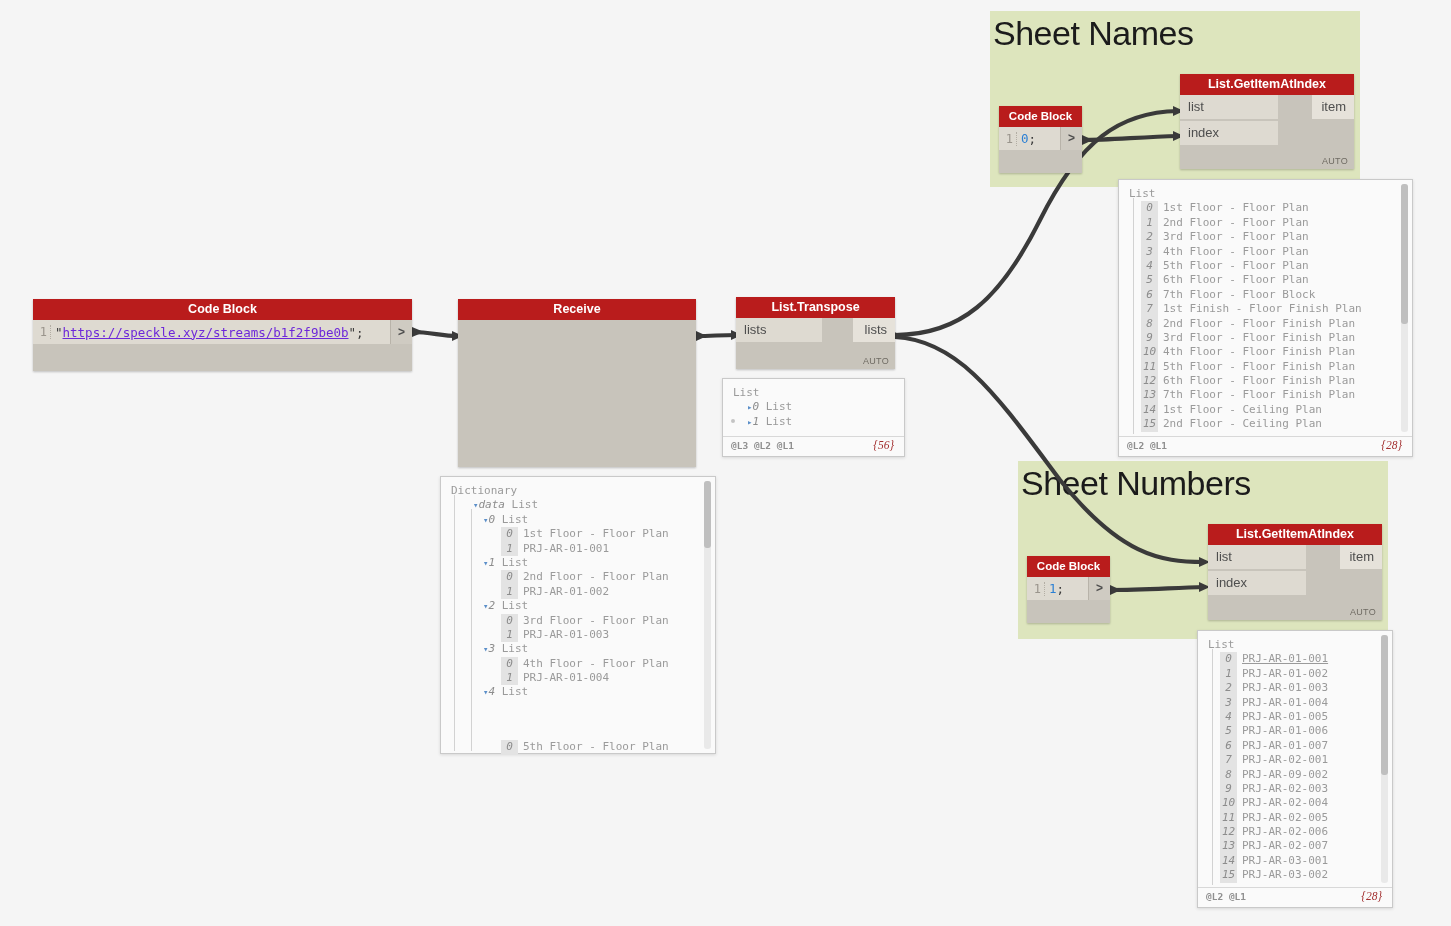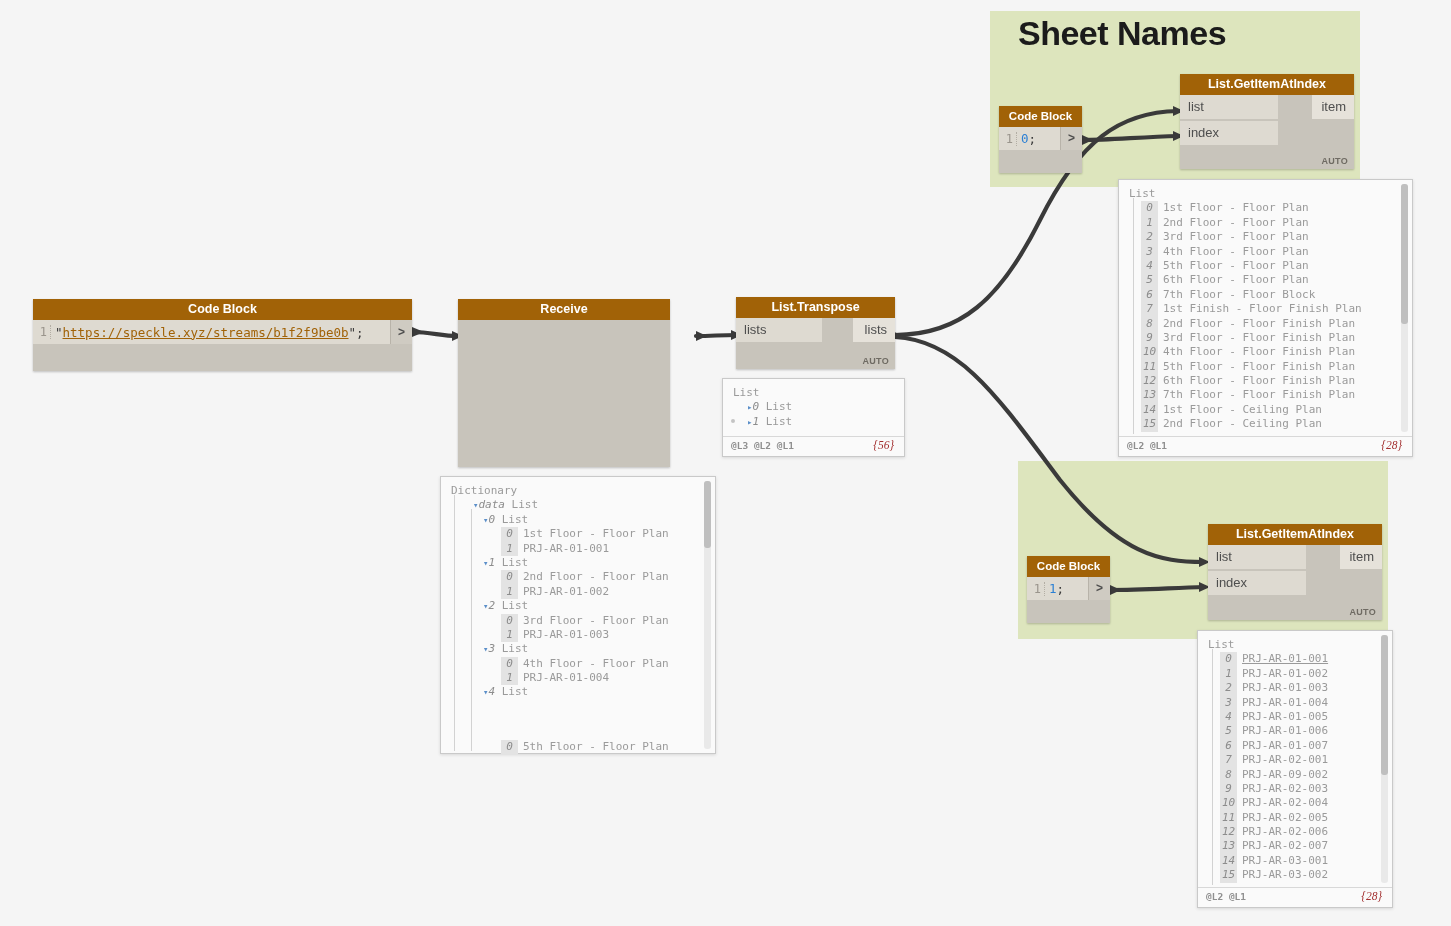--- a/index.html
+++ b/index.html
@@ -17,38 +17,37 @@
 
   
   .group {
     position: absolute;
     background: #dde5bd;
     box-sizing: border-box;
   }
   .group-title {
     position: absolute;
     color: #1b1b1b;
-    font-weight: 700;
+    font-weight: 400;
     white-space: nowrap;
     letter-spacing: -0.5px;
-    margin-left: 25px;
   }
 
   
   #wires { position: absolute; left: 0; top: 0; width: 1451px; height: 926px; pointer-events: none; }
 
   
   .node {
     position: absolute;
     background: #c8c4bb;
     box-sizing: border-box;
     box-shadow: 0 1px 2px rgba(0,0,0,0.22);
   }
   .node-header {
-    background: #a16207;
+    background: #b91c1c;
     color: #ffffff;
     font-weight: bold;
     font-size: 12.5px;
     text-align: center;
     line-height: 21px;
     height: 21px;
     white-space: nowrap;
     overflow: hidden;
   }
   .node-body { position: relative; }
@@ -63,21 +62,21 @@
     box-sizing: border-box;
     white-space: nowrap;
   }
   .port.in { padding-left: 8px; text-align: left; }
   .port.out { padding-right: 8px; text-align: right; background: #e6e2da; }
 
   .auto-label {
     position: absolute;
     right: 6px; bottom: 3px;
     font-size: 9px;
-    font-weight: bold;
+    font-weight: normal;
     color: #6f6b63;
     letter-spacing: 0.3px;
   }
 
   
   .cb-row {
     position: absolute;
     left: 0; top: 0;
     display: flex;
     align-items: center;
@@ -98,21 +97,21 @@
   .cb-code {
     flex: 1;
     padding-left: 4px;
     font-family: "DejaVu Sans Mono", monospace;
     font-size: 12.5px;
     color: #3b3b3b;
     white-space: nowrap;
     overflow: hidden;
   }
   .cb-num { color: #2a7fd4; }
-  .cb-str { color: #a16207; text-decoration: underline; }
+  .cb-str { color: #6d28d9; text-decoration: underline; }
   .cb-punct { color: #3b3b3b; }
   .cb-outport {
     width: 22px;
     height: 22px;
     background: #cfcbc2;
     color: #4e4e4e;
     font-size: 12px;
     line-height: 22px;
     text-align: center;
     border-left: 1px solid #b8b3a9;
@@ -228,20 +227,21 @@
 </style>
 </head>
 <body>
 
 <div id="canvas">
 
   <div class="group" style="left:990px; top:11px; width:370px; height:176px;"></div>
   <div class="group-title" style="left:993px; top:14px; font-size:34px;">Sheet Names</div>
 
   <div class="group" style="left:1018px; top:461px; width:370px; height:178px;"></div>
+  <div class="group-title" style="left:1021px; top:464px; font-size:34px;">Sheet Numbers</div>
 
   <svg id="wires">
     <g fill="none" stroke="#3a3a3a" stroke-width="4.2" stroke-linecap="round">
 
       <path d="M 412,332 C 432,332 440,336 458,336"></path>
 
       <path d="M 696,336 C 712,336 720,335 736,335"></path>
 
       <path d="M 895,335 C 960,335 1000,300 1040,220 C 1080,140 1120,112 1178,111"></path>
 
@@ -272,21 +272,21 @@
       <div class="cb-row" style="left:0; top:0; width:379px; height:24px;">
         <span class="cb-gutter">1</span>
         <span class="cb-code">
           <span class="cb-punct">"</span><span class="cb-str">https://speckle.xyz/streams/b1f2f9be0b</span><span class="cb-punct">";</span>
         </span>
         <span class="cb-outport" style="height:24px; line-height:24px;">&gt;</span>
       </div>
     </div>
   </div>
 
-  <div class="node" style="left:458px; top:299px; width:212px; height:168px;">
+  <div class="node" style="left:458px; top:299px; width:238px; height:168px;">
     <div class="node-header">Receive</div>
   </div>
 
   <div class="node" style="left:736px; top:297px; width:159px; height:72px;">
     <div class="node-header">List.Transpose</div>
     <div class="node-body" style="height:51px;">
       <div class="port in" style="left:0; top:0; width:86px;">lists</div>
       <div class="port out" style="right:0; top:0; width:42px;">lists</div>
       <div class="auto-label">AUTO</div>
     </div>

